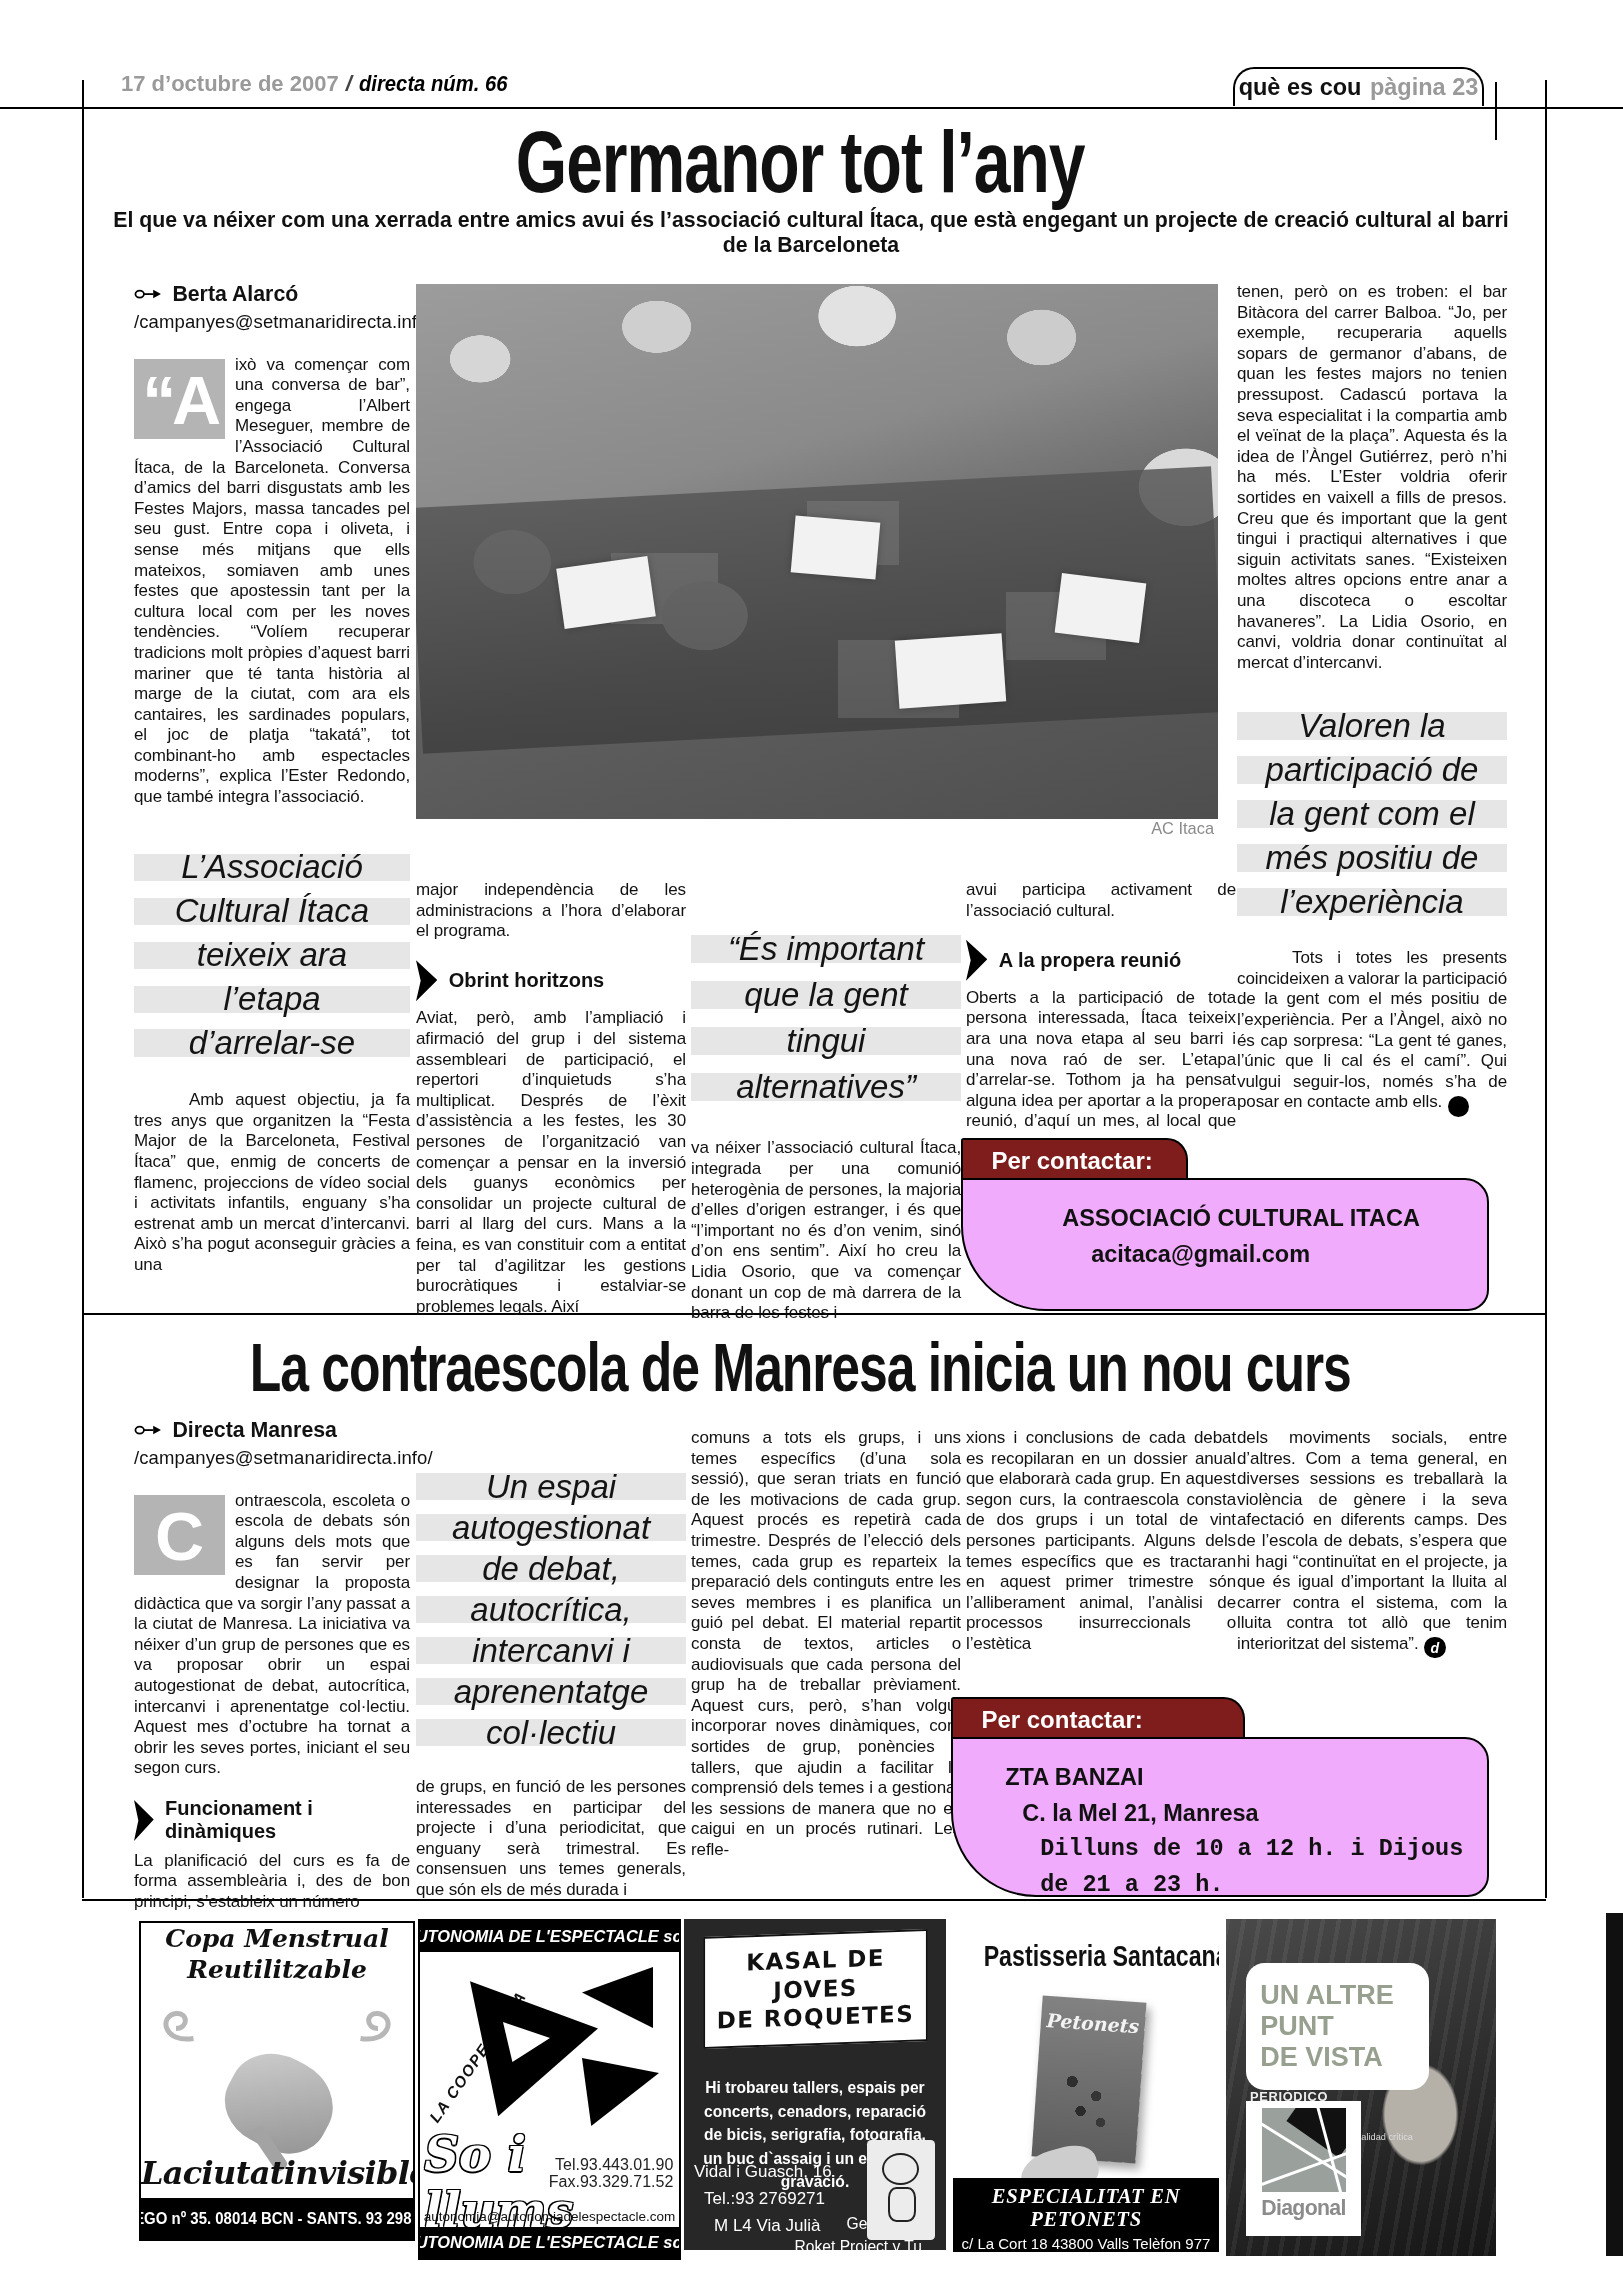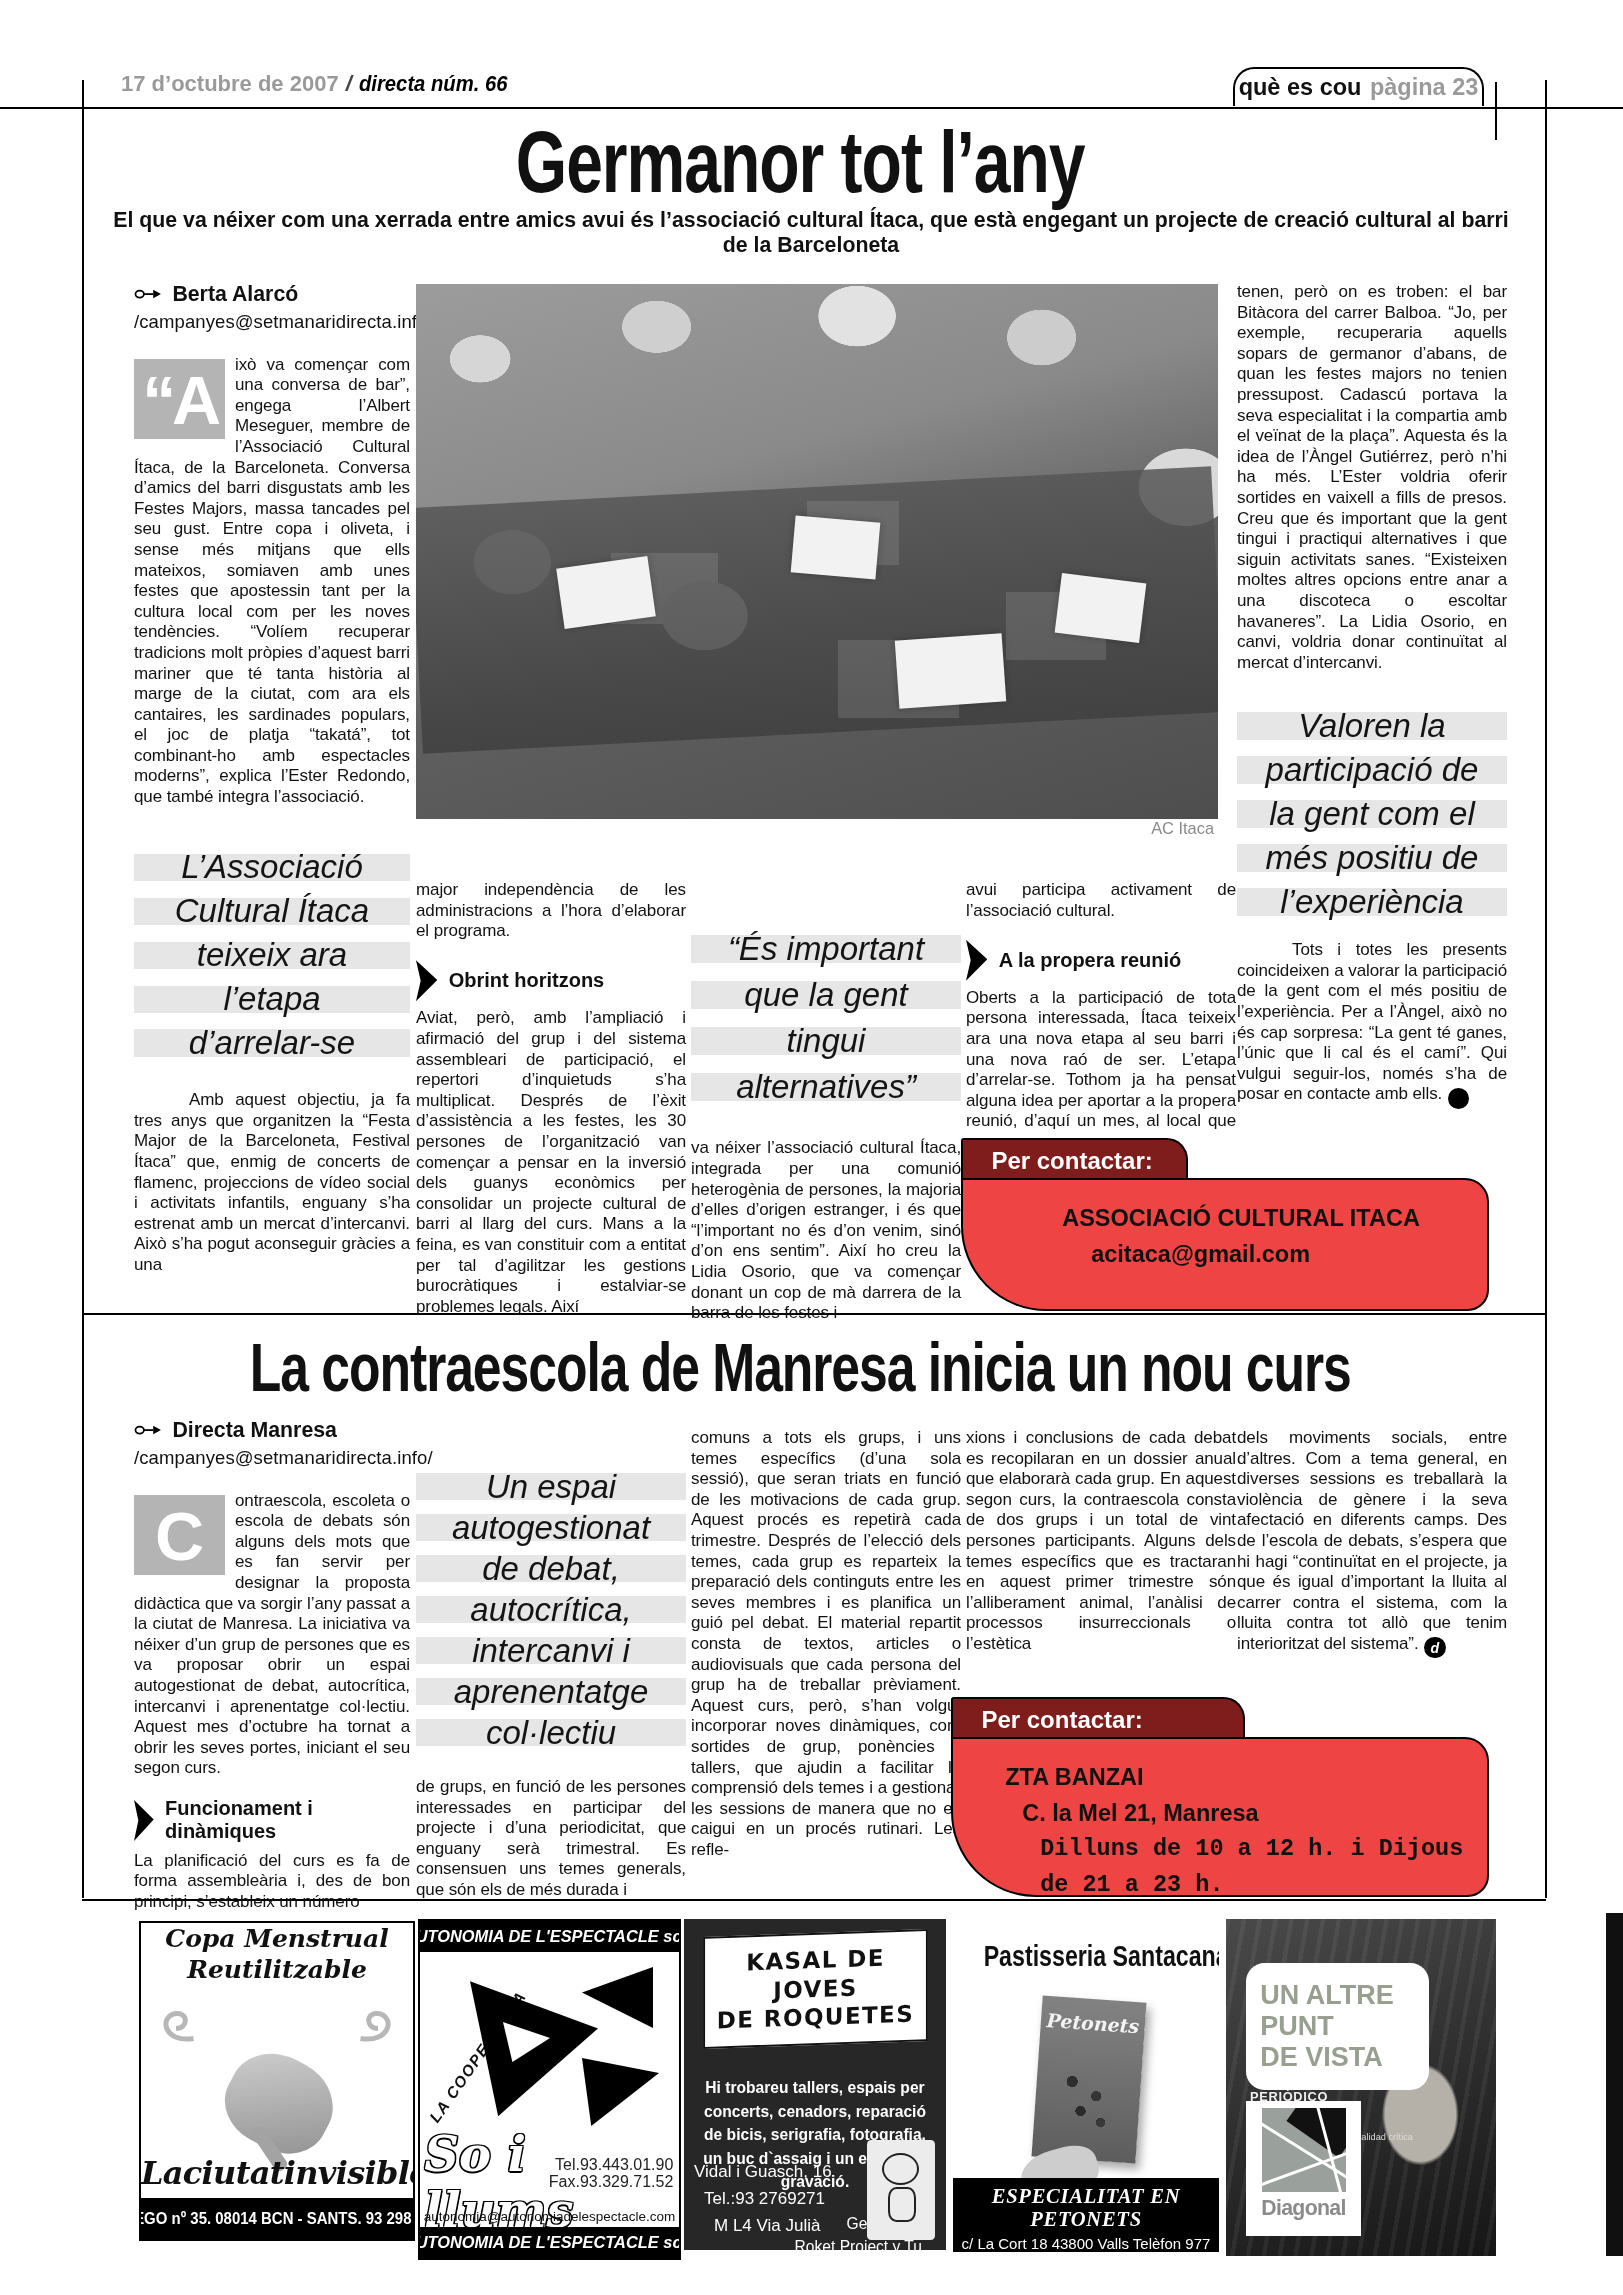--- a/index.html
+++ b/index.html
@@ -31,21 +31,21 @@
   .dropcap{float:left;width:91px;height:80px;background:#b4b4b4;color:#fff;text-align:center;
         font-weight:bold;font-size:68px;line-height:82px;letter-spacing:-4.3px;margin:4.3px 10px 2.8px 0;}
   .sec-h{display:flex;align-items:center;gap:11.4px;margin:18.5px 0 7.1px 0;}
   .flag{width:21.3px;height:41px;background:#000;clip-path:polygon(0 0,100% 48%,0 100%,22% 50%);}
   .sec-h .t{font-size:20px;font-weight:bold;}
   .pq{font-style:italic;text-align:center;white-space:pre-line;color:#141414;}
   .pq1{font-size:33px;line-height:44px;margin:37px 0 25.6px 0;
        background:repeating-linear-gradient(to bottom,transparent 0 8.5px,#e6e6e6 8.5px 36px,transparent 36px 44px);}
   .pq2{font-size:33px;line-height:46px;margin:46px 0 28.4px 0;
        background:repeating-linear-gradient(to bottom,transparent 0 9.2px,#e6e6e6 9.2px 37px,transparent 37px 46px);}
-  .pq3{font-size:33px;line-height:44px;margin:31px 0 16px 0;
+  .pq3{font-size:33px;line-height:44px;margin:31px 0 24px 0;
        background:repeating-linear-gradient(to bottom,transparent 0 8.5px,#e6e6e6 8.5px 36px,transparent 36px 44px);}
   .pq4{font-size:33px;line-height:41px;margin:38px 0 24px 0;
        background:repeating-linear-gradient(to bottom,transparent 0 7.1px,#e6e6e6 7.1px 34px,transparent 34px 41px);}
   .endmark{display:inline-flex;width:21.3px;height:21.3px;border-radius:50%;background:#000;color:#fff;
         align-items:center;justify-content:center;font-size:14.2px;font-weight:bold;font-style:italic;
         vertical-align:-3.6px;margin-left:5.7px;}
   
   .photo{position:absolute;left:416px;top:284px;width:802px;height:535px;overflow:hidden;
      background:
       radial-gradient(ellipse 50px 39px at 8% 14%,#d6d6d6 0 60%,transparent 61%),
@@ -63,21 +63,21 @@
   .photo .table{position:absolute;left:0;top:38%;width:100%;height:46%;
       background:linear-gradient(#565656,#3f3f3f);transform:rotate(-3deg);opacity:.85;}
   .photo .paper{position:absolute;background:#f2f2f2;box-shadow:0 0 7.1px rgba(0,0,0,.25);}
   .credit{position:absolute;left:996px;top:819px;width:218px;text-align:right;font-size:16.4px;color:#8a8a8a;}
   .caption{position:absolute;left:416px;top:839px;width:804px;font-size:20px;font-weight:bold;}
   
   .contact{position:absolute;}
   .contact .tab{position:absolute;left:0;top:0;height:41px;background:#7f1d1d;border:2.8px solid #000;
       border-bottom:none;border-radius:2.8px 21.3px 0 0;color:#fff;font-weight:bold;font-size:24px;
       display:flex;align-items:center;padding:0 33px 0 28.4px;}
-  .contact .boxx{position:absolute;left:0;top:40px;right:0;background:#ef4444;border:2.8px solid #000;
+  .contact .boxx{position:absolute;left:0;top:40px;right:0;background:#f0abfc;border:2.8px solid #000;
       border-radius:0 24px 21.3px 85px;padding:20px 14.2px 17px 14.2px;}
   .contact .l{font-weight:bold;font-size:23.5px;line-height:36px;}
   
   .ad{position:absolute;overflow:hidden;}
   .ad1{left:139px;top:1921px;width:272px;height:316px;border:2.8px solid #000;background:#fff;text-align:center;}
   .mc-logo{margin-top:10px;font-size:47px;font-weight:bold;color:#8c8c8c;letter-spacing:-2.1px;}
   .mc-logo sup{font-size:15.6px;}
   .mc-line{font-family:"DejaVu Serif",serif;font-style:italic;font-weight:bold;font-size:25px;line-height:31px;}
   .cup{position:absolute;left:85px;top:134px;width:107px;height:92px;transform:rotate(28deg);
       background:linear-gradient(145deg,#d2d2d2,#8f8f8f);border-radius:46% 46% 42% 42%;}

